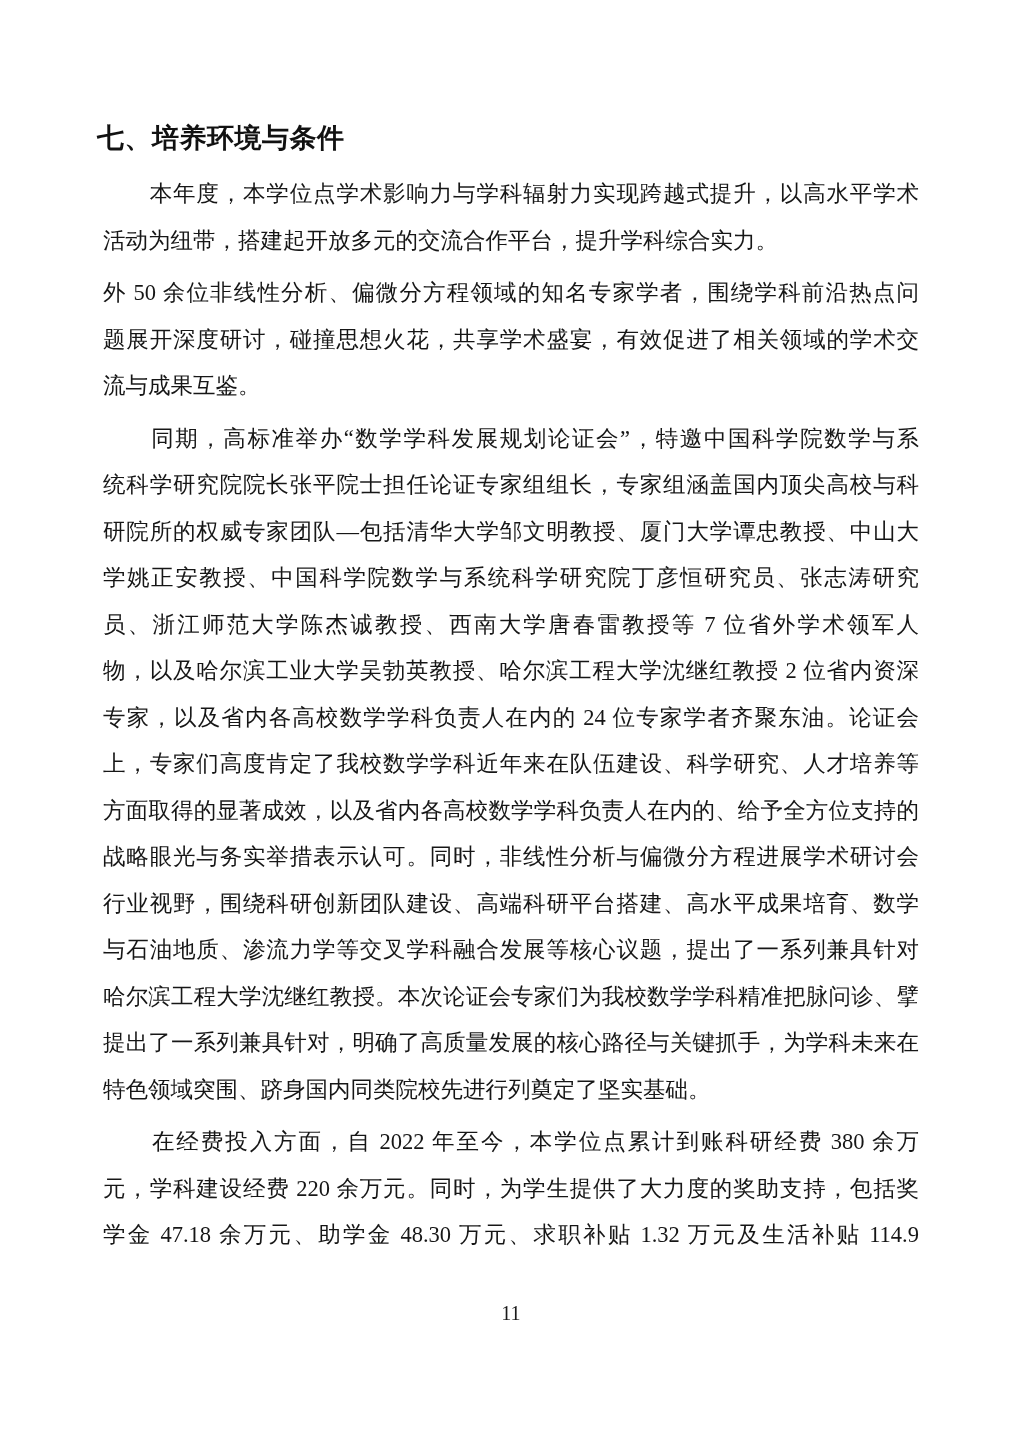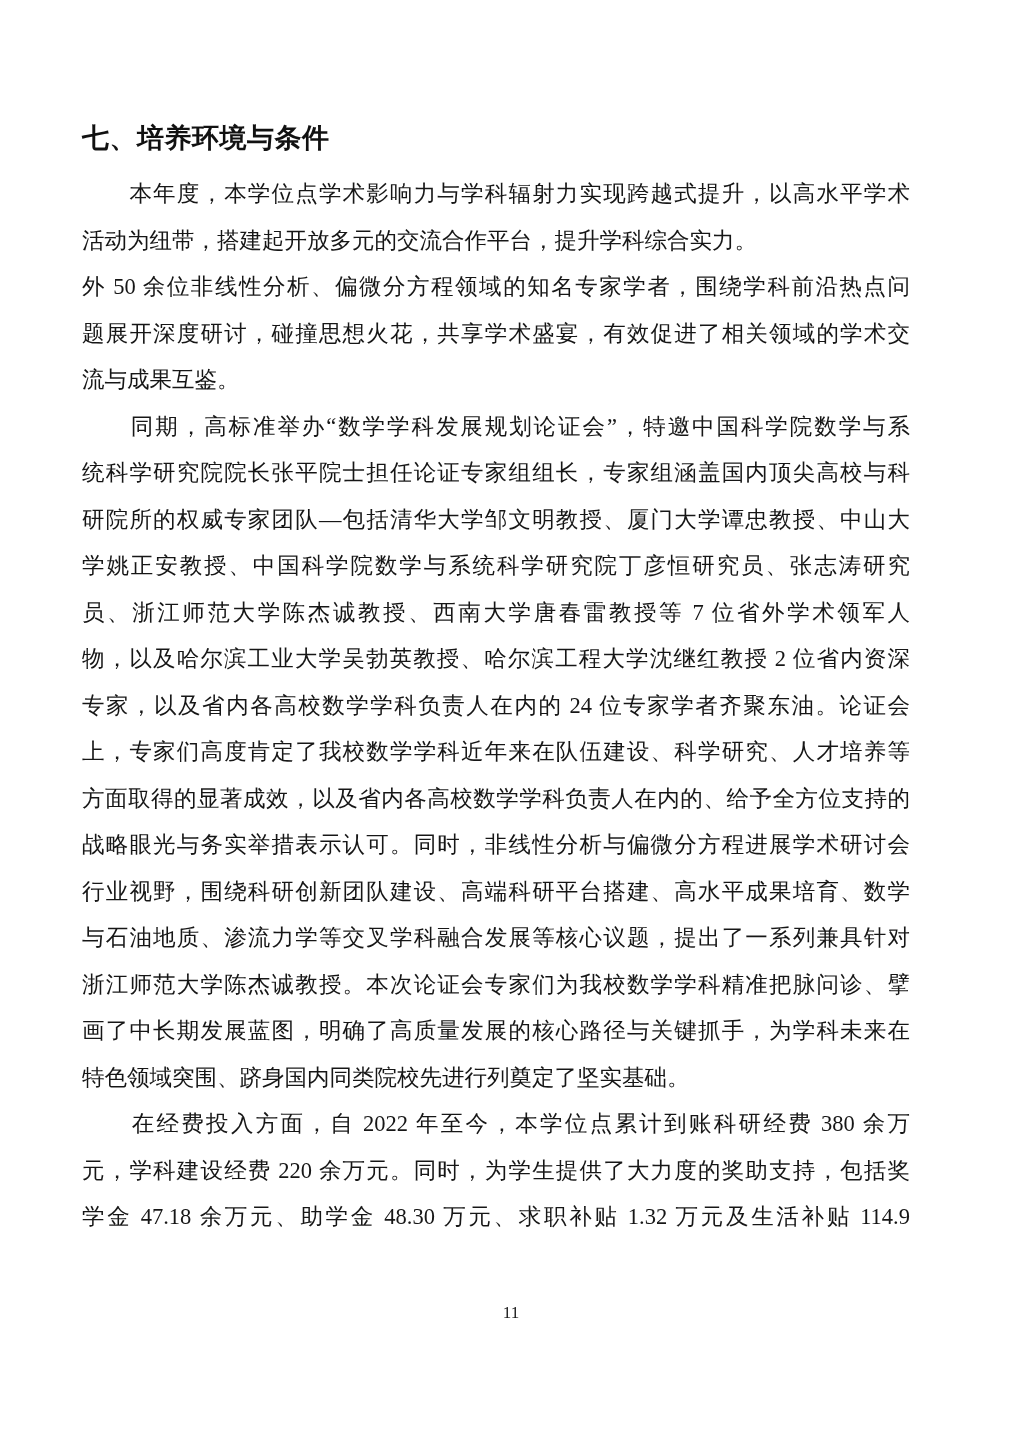--- a/index.html
+++ b/index.html
@@ -6,34 +6,34 @@
   .page {
     position: relative;
     width: 1022px;
     height: 1433px;
     background: #ffffff;
     color: #141414;
     overflow: hidden;
   }
   .content {
     position: absolute;
-    left: 82px;
+    left: 97px;
     top: 121px;
     width: 828px;
   }
   .heading {
     font-family: "Liberation Sans", "DejaVu Sans", sans-serif;
     font-weight: bold;
     font-size: 27px;
     line-height: 34px;
     letter-spacing: 0.5px;
     margin: 0 0 16px 0;
     color: #111111;
   }
-  .para { margin: 0; padding: 0; }
+  .para { margin: 6px; padding: 0; }
   .tline {
     font-family: "Liberation Serif", "DejaVu Serif", serif;
     font-size: 22.5px;
     height: 46.5px;
     line-height: 46.5px;
     text-align: justify;
     text-align-last: justify;
     overflow: hidden;
     color: #161616;
   }
@@ -41,21 +41,21 @@
     text-align: left;
     text-align-last: left;
   }
   .pageno {
     position: absolute;
     top: 1300px;
     left: 0;
     width: 100%;
     text-align: center;
     font-family: "Liberation Serif", "DejaVu Serif", serif;
-    font-size: 17px;
+    font-size: 20px;
     line-height: 26px;
     color: #1a1a1a;
   }
 </style>
 </head>
 <body>
 
 <div class="page">
   <div class="content">
 
@@ -78,22 +78,22 @@
       <div class="tline">研院所的权威专家团队—包括清华大学邹文明教授、厦门大学谭忠教授、中山大</div>
       <div class="tline">学姚正安教授、中国科学院数学与系统科学研究院丁彦恒研究员、张志涛研究</div>
       <div class="tline">员、浙江师范大学陈杰诚教授、西南大学唐春雷教授等 7 位省外学术领军人</div>
       <div class="tline">物，以及哈尔滨工业大学吴勃英教授、哈尔滨工程大学沈继红教授 2 位省内资深</div>
       <div class="tline">专家，以及省内各高校数学学科负责人在内的 24 位专家学者齐聚东油。论证会</div>
       <div class="tline">上，专家们高度肯定了我校数学学科近年来在队伍建设、科学研究、人才培养等</div>
       <div class="tline">方面取得的显著成效，以及省内各高校数学学科负责人在内的、给予全方位支持的</div>
       <div class="tline">战略眼光与务实举措表示认可。同时，非线性分析与偏微分方程进展学术研讨会</div>
       <div class="tline">行业视野，围绕科研创新团队建设、高端科研平台搭建、高水平成果培育、数学</div>
       <div class="tline">与石油地质、渗流力学等交叉学科融合发展等核心议题，提出了一系列兼具针对</div>
-      <div class="tline">浙江师范大学陈杰诚教授。本次论证会专家们为我校数学学科精准把脉问诊、擘</div>
-      <div class="tline">画了中长期发展蓝图，明确了高质量发展的核心路径与关键抓手，为学科未来在</div>
+      <div class="tline">哈尔滨工程大学沈继红教授。本次论证会专家们为我校数学学科精准把脉问诊、擘</div>
+      <div class="tline">提出了一系列兼具针对，明确了高质量发展的核心路径与关键抓手，为学科未来在</div>
       <div class="tline end">特色领域突围、跻身国内同类院校先进行列奠定了坚实基础。</div>
     </div>
 
     <div class="para">
       <div class="tline">　　在经费投入方面，自 2022 年至今，本学位点累计到账科研经费 380 余万</div>
       <div class="tline">元，学科建设经费 220 余万元。同时，为学生提供了大力度的奖助支持，包括奖</div>
       <div class="tline">学金 47.18 余万元、助学金 48.30 万元、求职补贴 1.32 万元及生活补贴 114.9</div>
     </div>
 
   </div>

